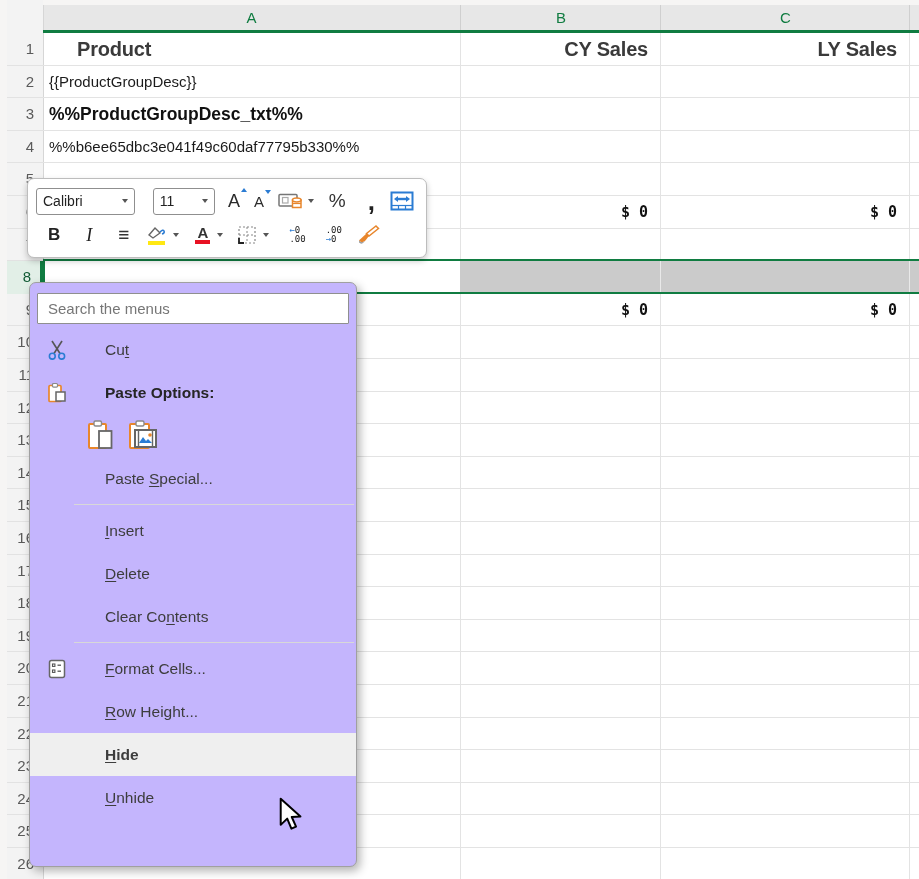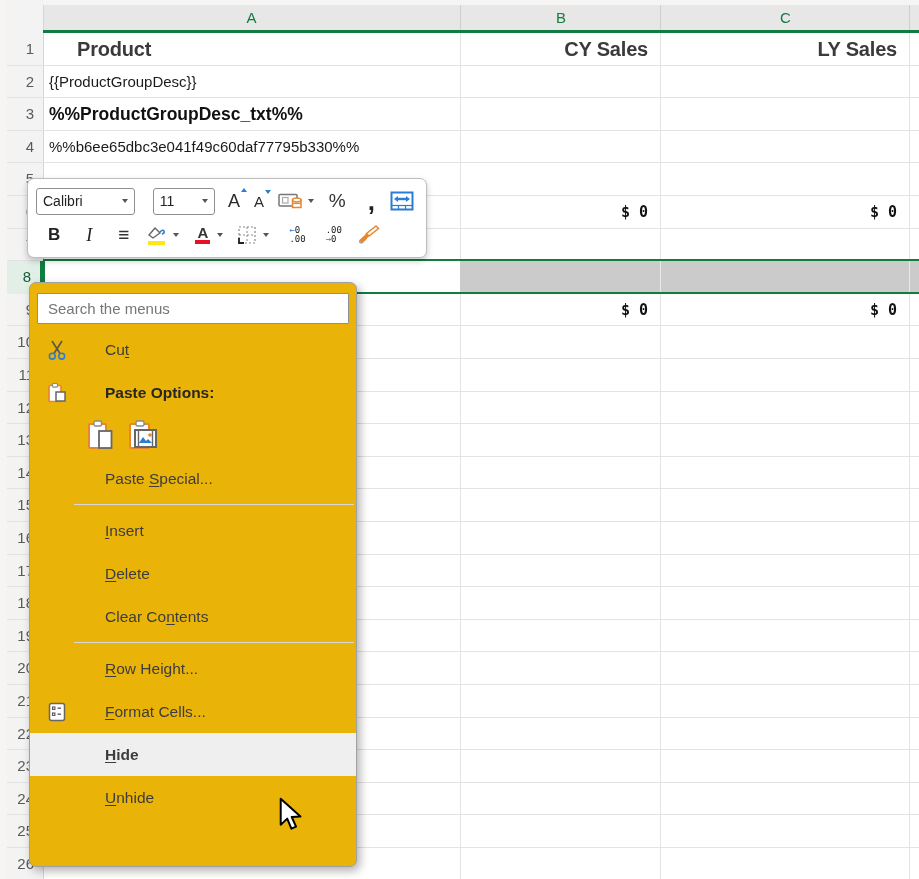--- a/index.html
+++ b/index.html
@@ -69,21 +69,21 @@
   .align-g{font-size:19px;color:#333;margin:0 8px;letter-spacing:-1px;}
   .swatchbtn{display:flex;flex-direction:column;align-items:center;justify-content:center;margin:0 2px;}
   .swatchbtn .bar{width:17px;height:4px;margin-top:1px;}
   .fontA{font-weight:bold;font-size:15px;color:#333;line-height:13px;}
   .decimal{display:flex;flex-direction:column;font-family:"DejaVu Sans Mono",monospace;
            font-size:9px;line-height:9px;color:#222;margin:0 6px;}
   .decimal .blue{color:#2B7CD3;}
   .mt-gap{width:6px;}
 
   
-  .context-menu{position:absolute;left:29px;top:282px;width:328px;height:585px;background:#eab308;
+  .context-menu{position:absolute;left:29px;top:282px;width:328px;height:585px;background:#c4b5fd;
       border:1px solid #A0A0A0;border-radius:7px;box-shadow:3px 4px 10px rgba(0,0,0,.30);
       box-sizing:border-box;z-index:20;overflow:hidden;}
   .menu-search{display:block;margin:10px 7px 4px 7px;width:312px;height:31px;box-sizing:border-box;
       border:1px solid #8f8f8f;font-family:"Liberation Sans",sans-serif;font-size:15px;
       padding:0 10px;color:#222;border-radius:1px;}
   .menu-search::placeholder{color:#767676;}
   .mitem{position:relative;height:43px;display:flex;align-items:center;
          padding-left:75px;font-size:15.5px;color:#3d3d3d;cursor:default;}
   .mitem.hover{background:#EFEFEF;font-weight:bold;}
   .mitem .mico{position:absolute;left:16px;top:50%;transform:translateY(-50%);width:22px;height:22px;}
@@ -335,32 +335,32 @@
     <div class="mitem">
       <span><u>D</u><span>elete</span></span>
     </div>
     <div class="mitem">
       <span><span>Clear Co</span><u>n</u><span>tents</span></span>
     </div>
 
     <div class="msep"></div>
 
     <div class="mitem">
-      <span><u>R</u><span>ow Height...</span></span>
-    </div>
-    <div class="mitem">
       <svg class="mico" viewBox="0 0 22 22">
         <rect x="3.5" y="2.5" width="15" height="17" rx="2" fill="#fff" stroke="#666" stroke-width="1.5"></rect>
         <rect x="6.5" y="6" width="2.4" height="2.4" fill="none" stroke="#555" stroke-width="1.1"></rect>
         <rect x="6.5" y="12" width="2.4" height="2.4" fill="none" stroke="#555" stroke-width="1.1"></rect>
         <line x1="11.5" y1="7.2" x2="15" y2="7.2" stroke="#555" stroke-width="1.3"></line>
         <line x1="11.5" y1="13.2" x2="15" y2="13.2" stroke="#555" stroke-width="1.3"></line>
       </svg>
       <span><u>F</u><span>ormat Cells...</span></span>
     </div>
+    <div class="mitem">
+      <span><u>R</u><span>ow Height...</span></span>
+    </div>
     <div class="mitem hover">
       <span><u>H</u><span>ide</span></span>
     </div>
     <div class="mitem">
       <span><u>U</u><span>nhide</span></span>
     </div>
   </div>
 
   <svg class="cursor" width="28" height="36" viewBox="0 0 24 31">
     <path d="M4 1.5 L4 24 L9.6 18.6 L13.2 27.3 L17.2 25.5 L13.5 17.2 L21 16.8 Z" fill="#fff" stroke="#000" stroke-width="1.7" stroke-linejoin="round"></path>

